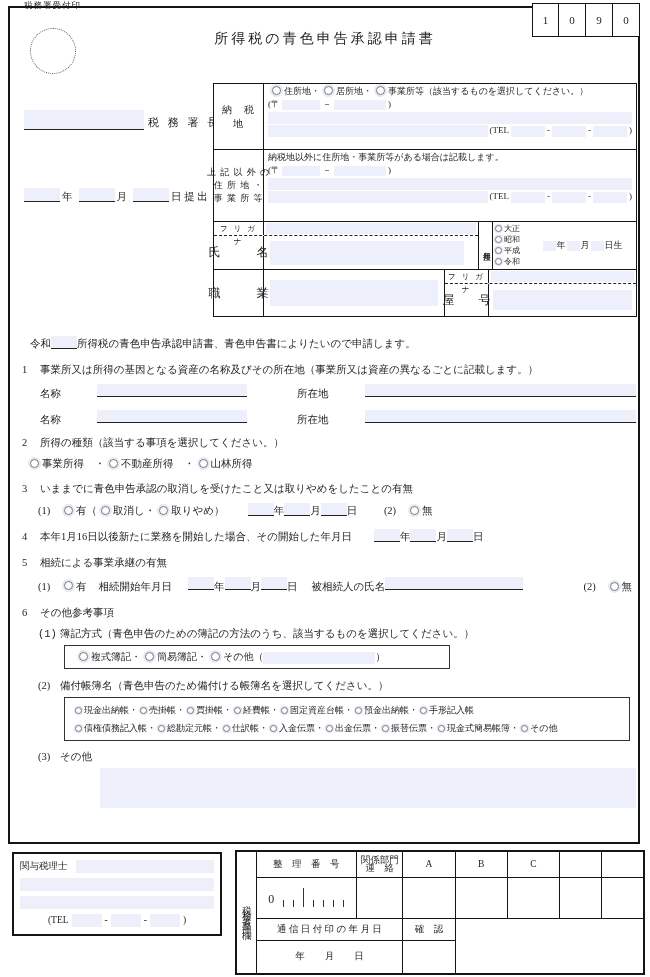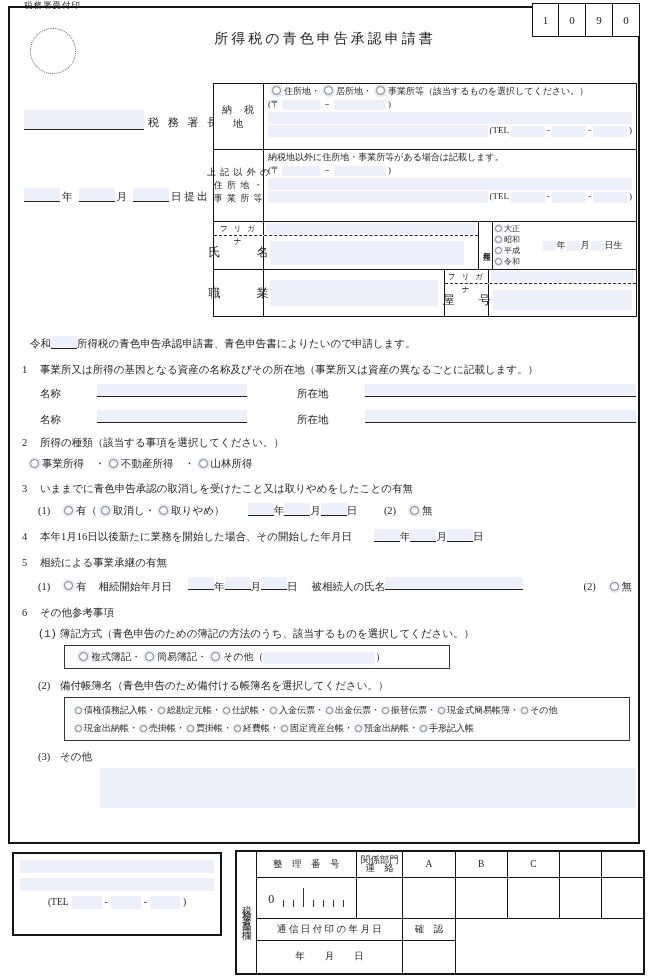--- a/index.html
+++ b/index.html
@@ -321,34 +321,38 @@
   </div>
   <div class="box1">
     <span class="rd"></span><span>複式簿記・</span><span class="rd"></span><span>簡易簿記・</span><span class="rd"></span><span>その他（</span><span class="fld"></span><span>）</span>
   </div>
 
   <div class="line" style="margin-left:10px;margin-bottom:2px;">
     <span class="snum">(2)</span><span>備付帳簿名（青色申告のため備付ける帳簿名を選択してください。）</span>
   </div>
   <div class="box2">
     <div>
+      <span class="rd sm"></span><span>現金出納帳・</span><span class="rd sm"></span><span>売掛帳・</span><span class="rd sm"></span><span>買掛帳・</span><span class="rd sm"></span><span>経費帳・</span><span class="rd sm"></span><span>固定資産台帳・</span><span class="rd sm"></span><span>預金出納帳・</span><span class="rd sm"></span><span>手形記入帳</span>
+    </div>
+    <div>
       <span class="rd sm"></span><span>債権債務記入帳・</span><span class="rd sm"></span><span>総勘定元帳・</span><span class="rd sm"></span><span>仕訳帳・</span><span class="rd sm"></span><span>入金伝票・</span><span class="rd sm"></span><span>出金伝票・</span><span class="rd sm"></span><span>振替伝票・</span><span class="rd sm"></span><span>現金式簡易帳簿・</span><span class="rd sm"></span><span>その他</span>
-    </div>
-    <div>
-      <span class="rd sm"></span><span>現金出納帳・</span><span class="rd sm"></span><span>売掛帳・</span><span class="rd sm"></span><span>買掛帳・</span><span class="rd sm"></span><span>経費帳・</span><span class="rd sm"></span><span>固定資産台帳・</span><span class="rd sm"></span><span>預金出納帳・</span><span class="rd sm"></span><span>手形記入帳</span>
     </div>
   </div>
 
   <div class="line" style="margin-left:10px;">
     <span class="snum">(3)</span><span>その他</span>
   </div>
   <div class="big-fld"></div>
 </div>
 
 <div class="zeirishi">
+  <div class="zrow">
+      <span>関与税理士</span>
+      <span class="fld f1"></span>
+    </div>
   <div class="zrow">
       <span class="fld full"></span>
     </div>
   <div class="zrow">
       <span class="fld full"></span>
     </div>
   <div class="zrow ztel">
     <span>(TEL</span>
       <span class="fld"></span>
       <span>-</span>

